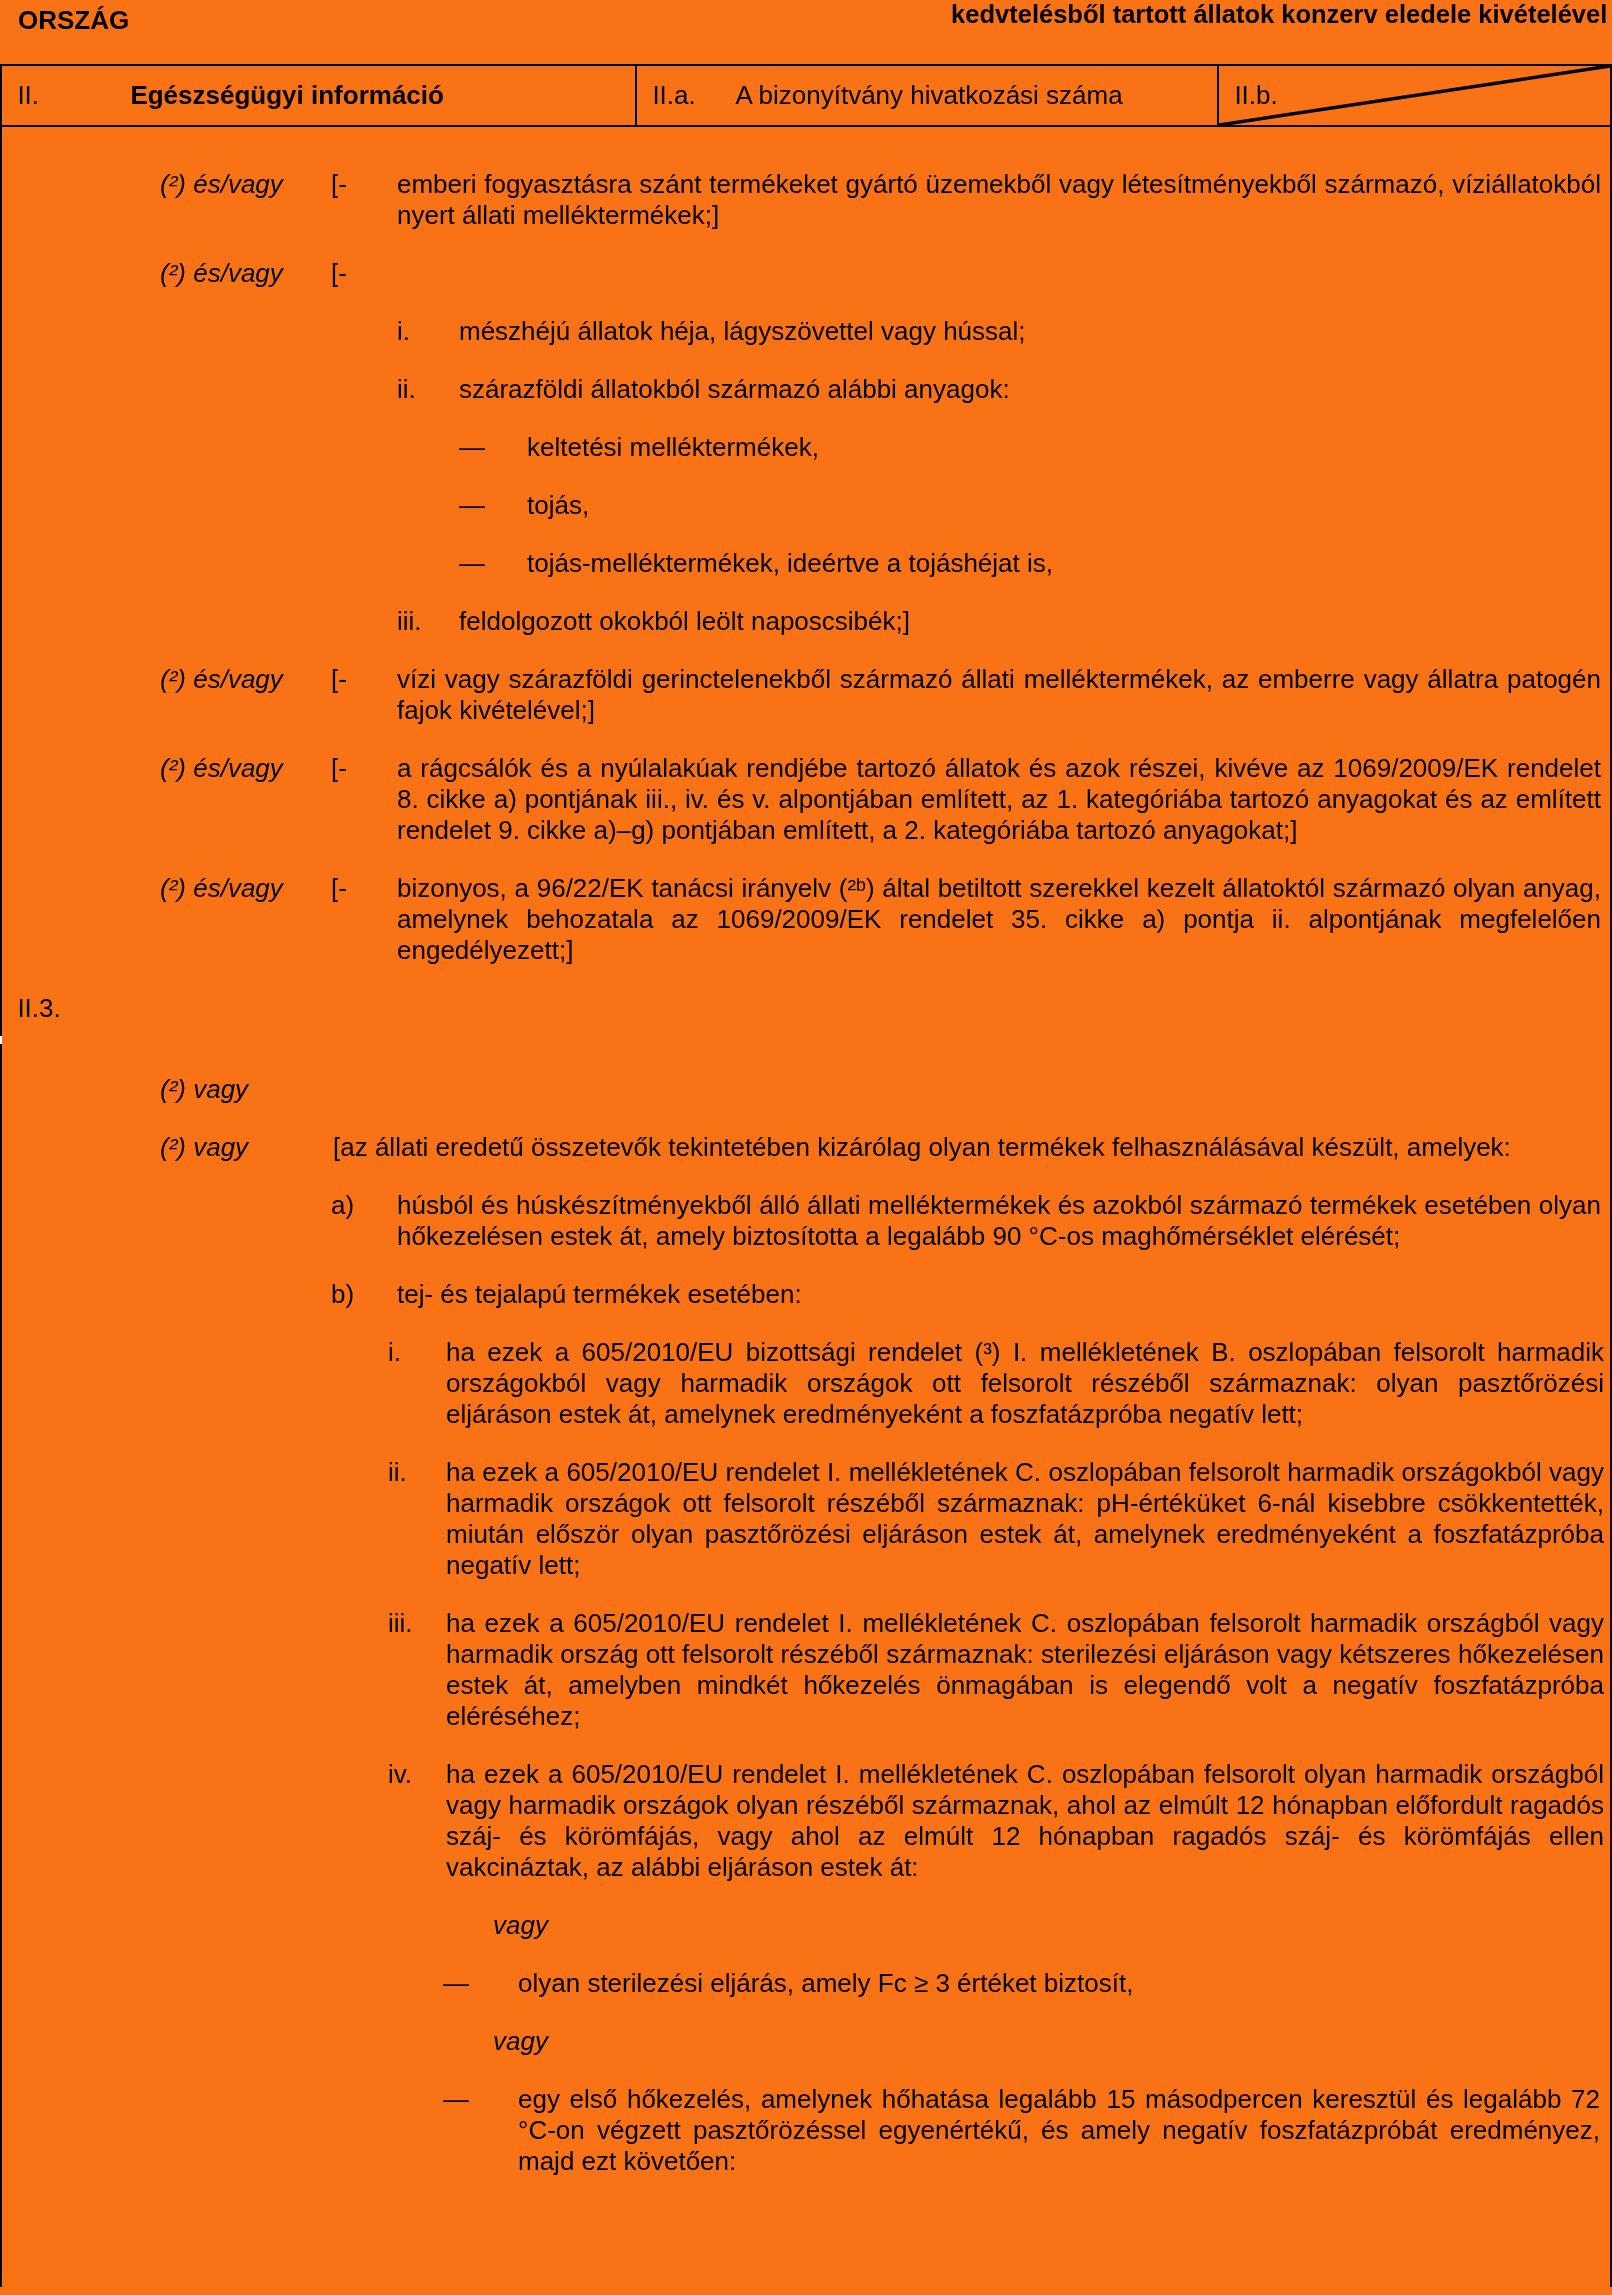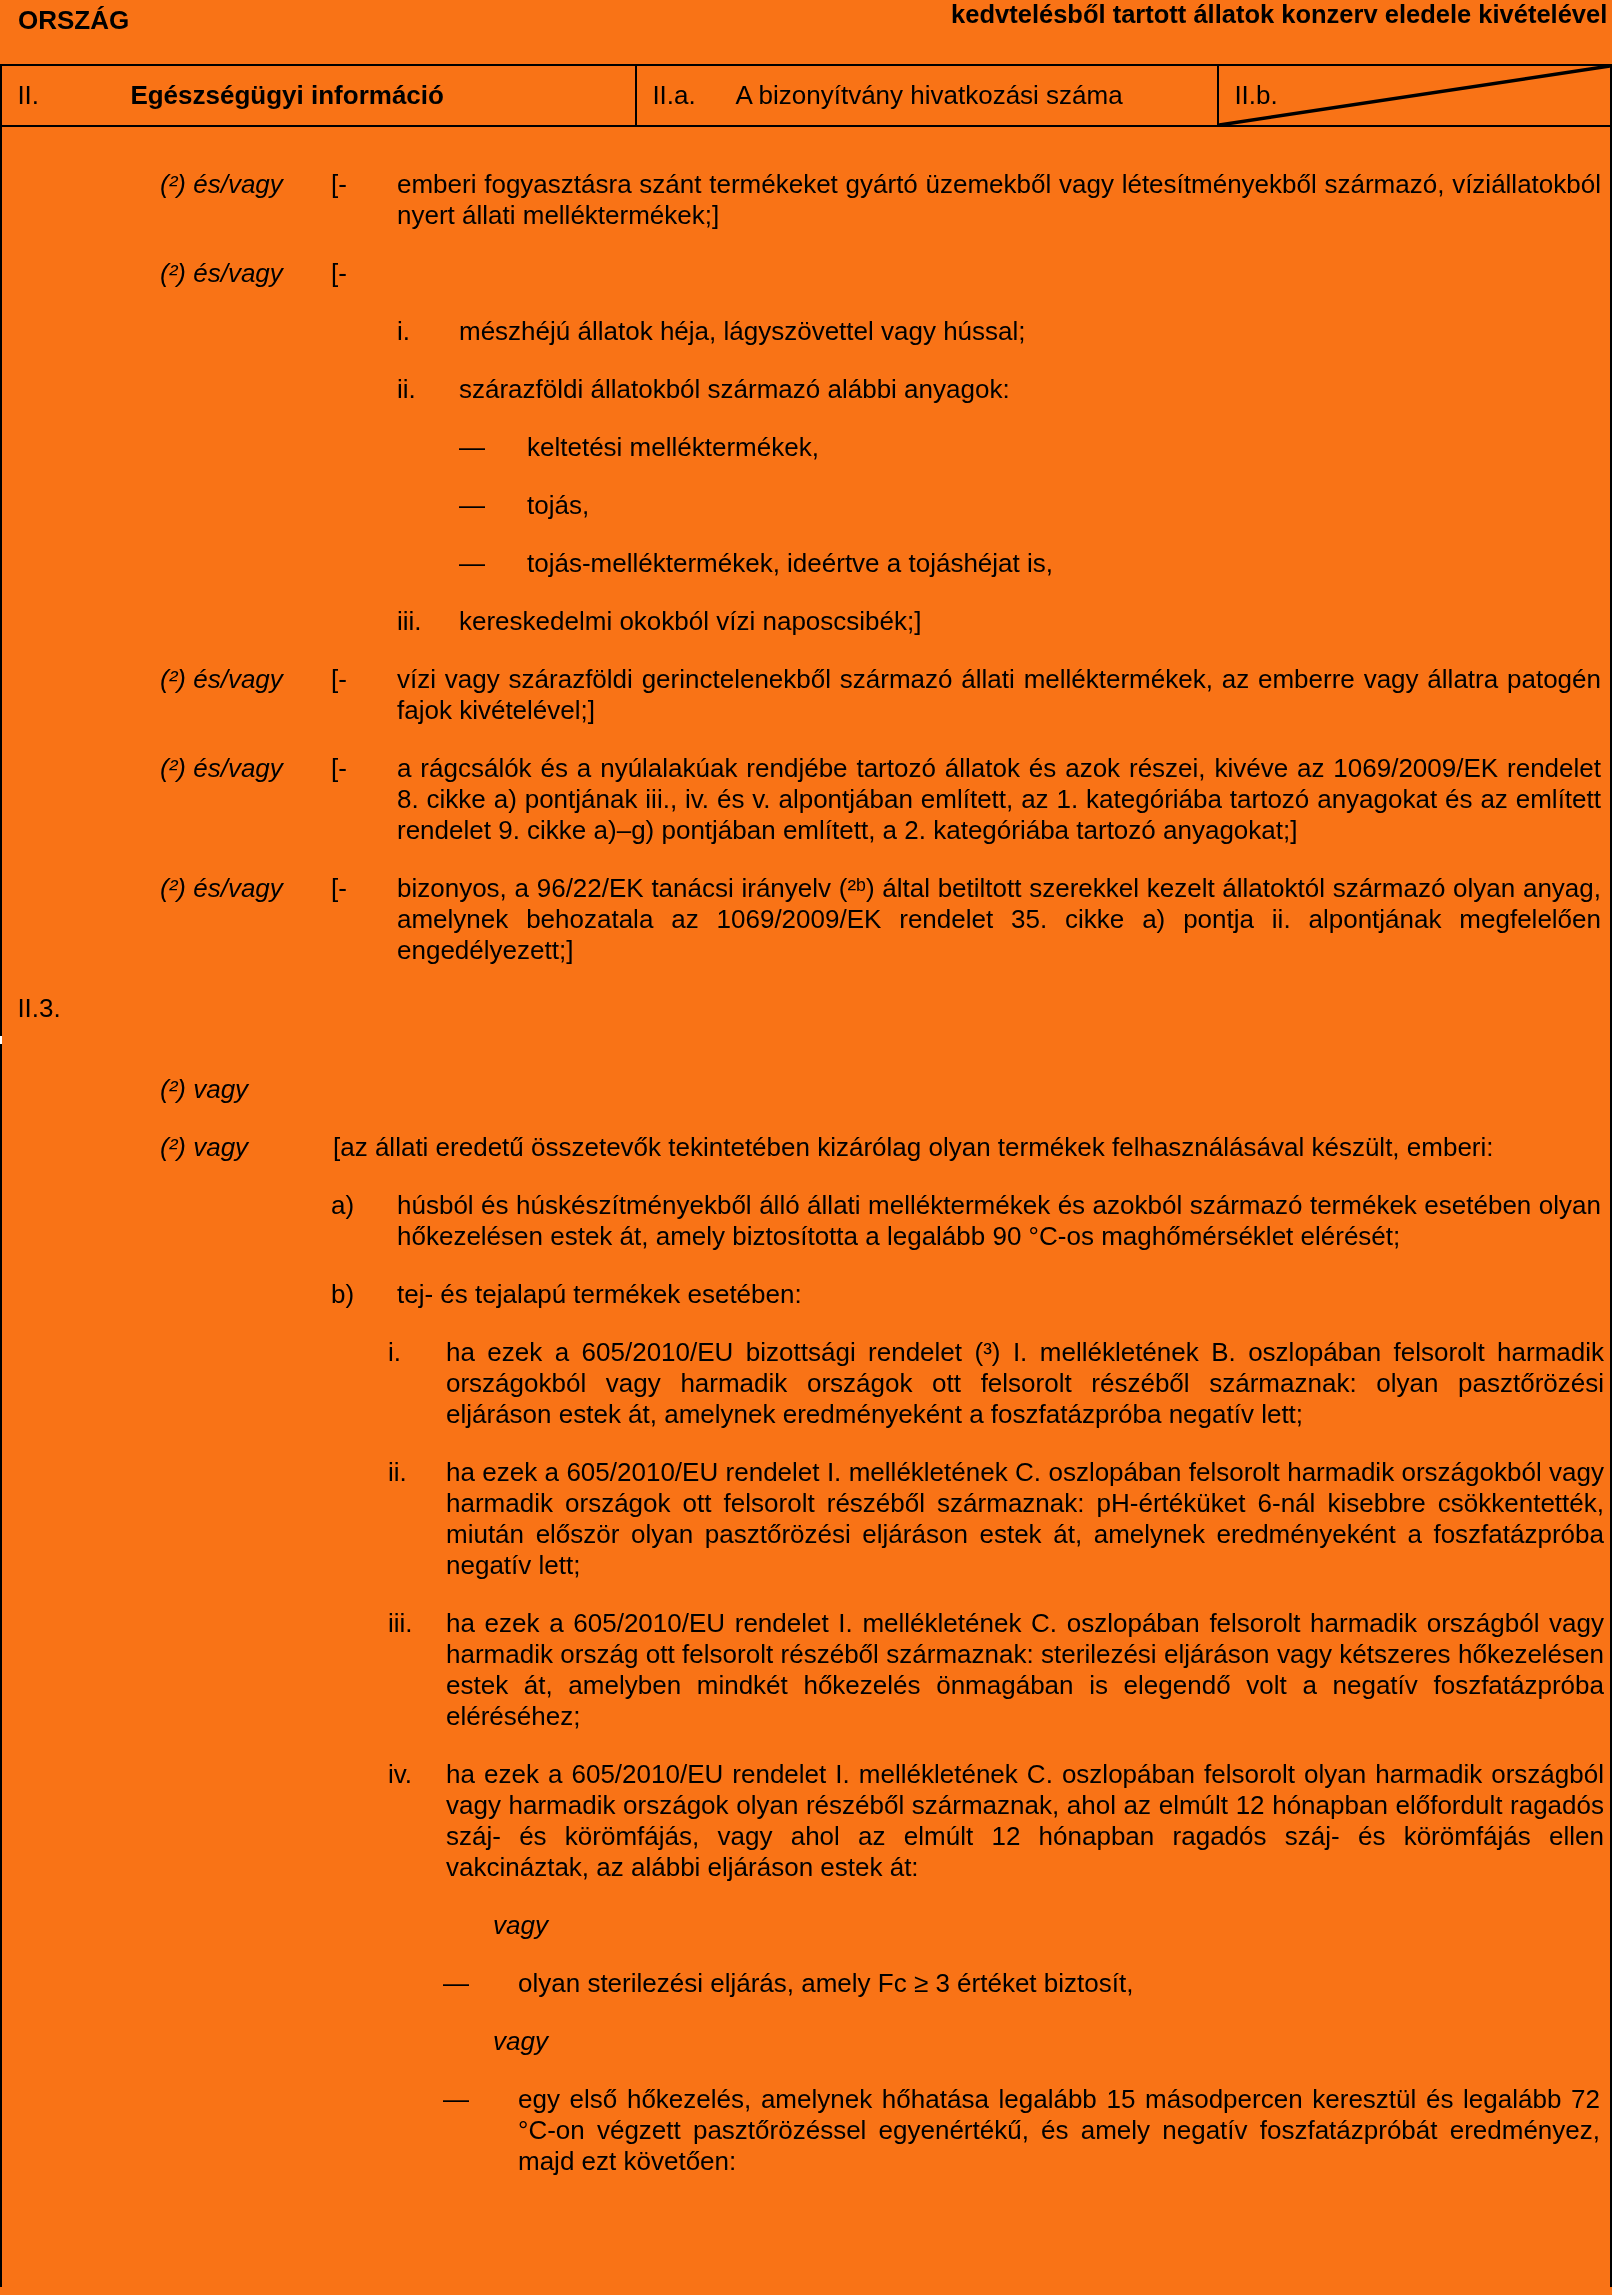--- a/index.html
+++ b/index.html
@@ -141,21 +141,21 @@
         <div class="row dash">
           <span class="marker">—</span>
           <span class="text">tojás,</span>
         </div>
         <div class="row dash">
           <span class="marker">—</span>
           <span class="text">tojás-melléktermékek, ideértve a tojáshéjat is,</span>
         </div>
         <div class="row roman">
           <span class="marker">iii.</span>
-          <span class="text">kereskedelmi okokból vízi naposcsibék;]</span>
+          <span class="text">feldolgozott okokból leölt naposcsibék;]</span>
         </div>
         <div class="row clause">
           <span class="marker">(²) és/vagy</span>
           <span class="bracket">[-</span>
           <span class="text">vízi vagy szárazföldi gerinctelenekből származó állati melléktermékek, az emberre vagy állatra patogén fajok kivételével;]</span>
         </div>
         <div class="row clause">
           <span class="marker">(²) és/vagy</span>
           <span class="bracket">[-</span>
           <span class="text">a rágcsálók és a nyúlalakúak rendjébe tartozó állatok és azok részei, kivéve az 1069/2009/EK rendelet 8. cikke a) pontjának iii., iv. és v. alpontjában említett, az 1. kategóriába tartozó anyagokat és az említett rendelet 9. cikke a)–g) pontjában említett, a 2. kategóriába tartozó anyagokat;]</span>
@@ -166,21 +166,21 @@
           <span class="text">bizonyos, a 96/22/EK tanácsi irányelv (²ᵇ) által betiltott szerekkel kezelt állatoktól származó olyan anyag, amelynek behozatala az 1069/2009/EK rendelet 35. cikke a) pontja ii. alpontjának megfelelően engedélyezett;]</span>
         </div>
         <div class="row section">
           <span class="text">II.3.</span>
         </div>
         <div class="row vagy-clause">
           <span class="marker">(²) vagy</span>
         </div>
         <div class="row vagy-clause">
           <span class="marker">(²) vagy</span>
-          <span class="text">[az állati eredetű összetevők tekintetében kizárólag olyan termékek felhasználásával készült, emberi:</span>
+          <span class="text">[az állati eredetű összetevők tekintetében kizárólag olyan termékek felhasználásával készült, amelyek:</span>
         </div>
         <div class="row letter">
           <span class="marker">a)</span>
           <span class="text">húsból és húskészítményekből álló állati melléktermékek és azokból származó termékek esetében olyan hőkezelésen estek át, amely biztosította a legalább 90 °C-os maghőmérséklet elérését;</span>
         </div>
         <div class="row letter">
           <span class="marker">b)</span>
           <span class="text">tej- és tejalapú termékek esetében:</span>
         </div>
         <div class="row roman2">

